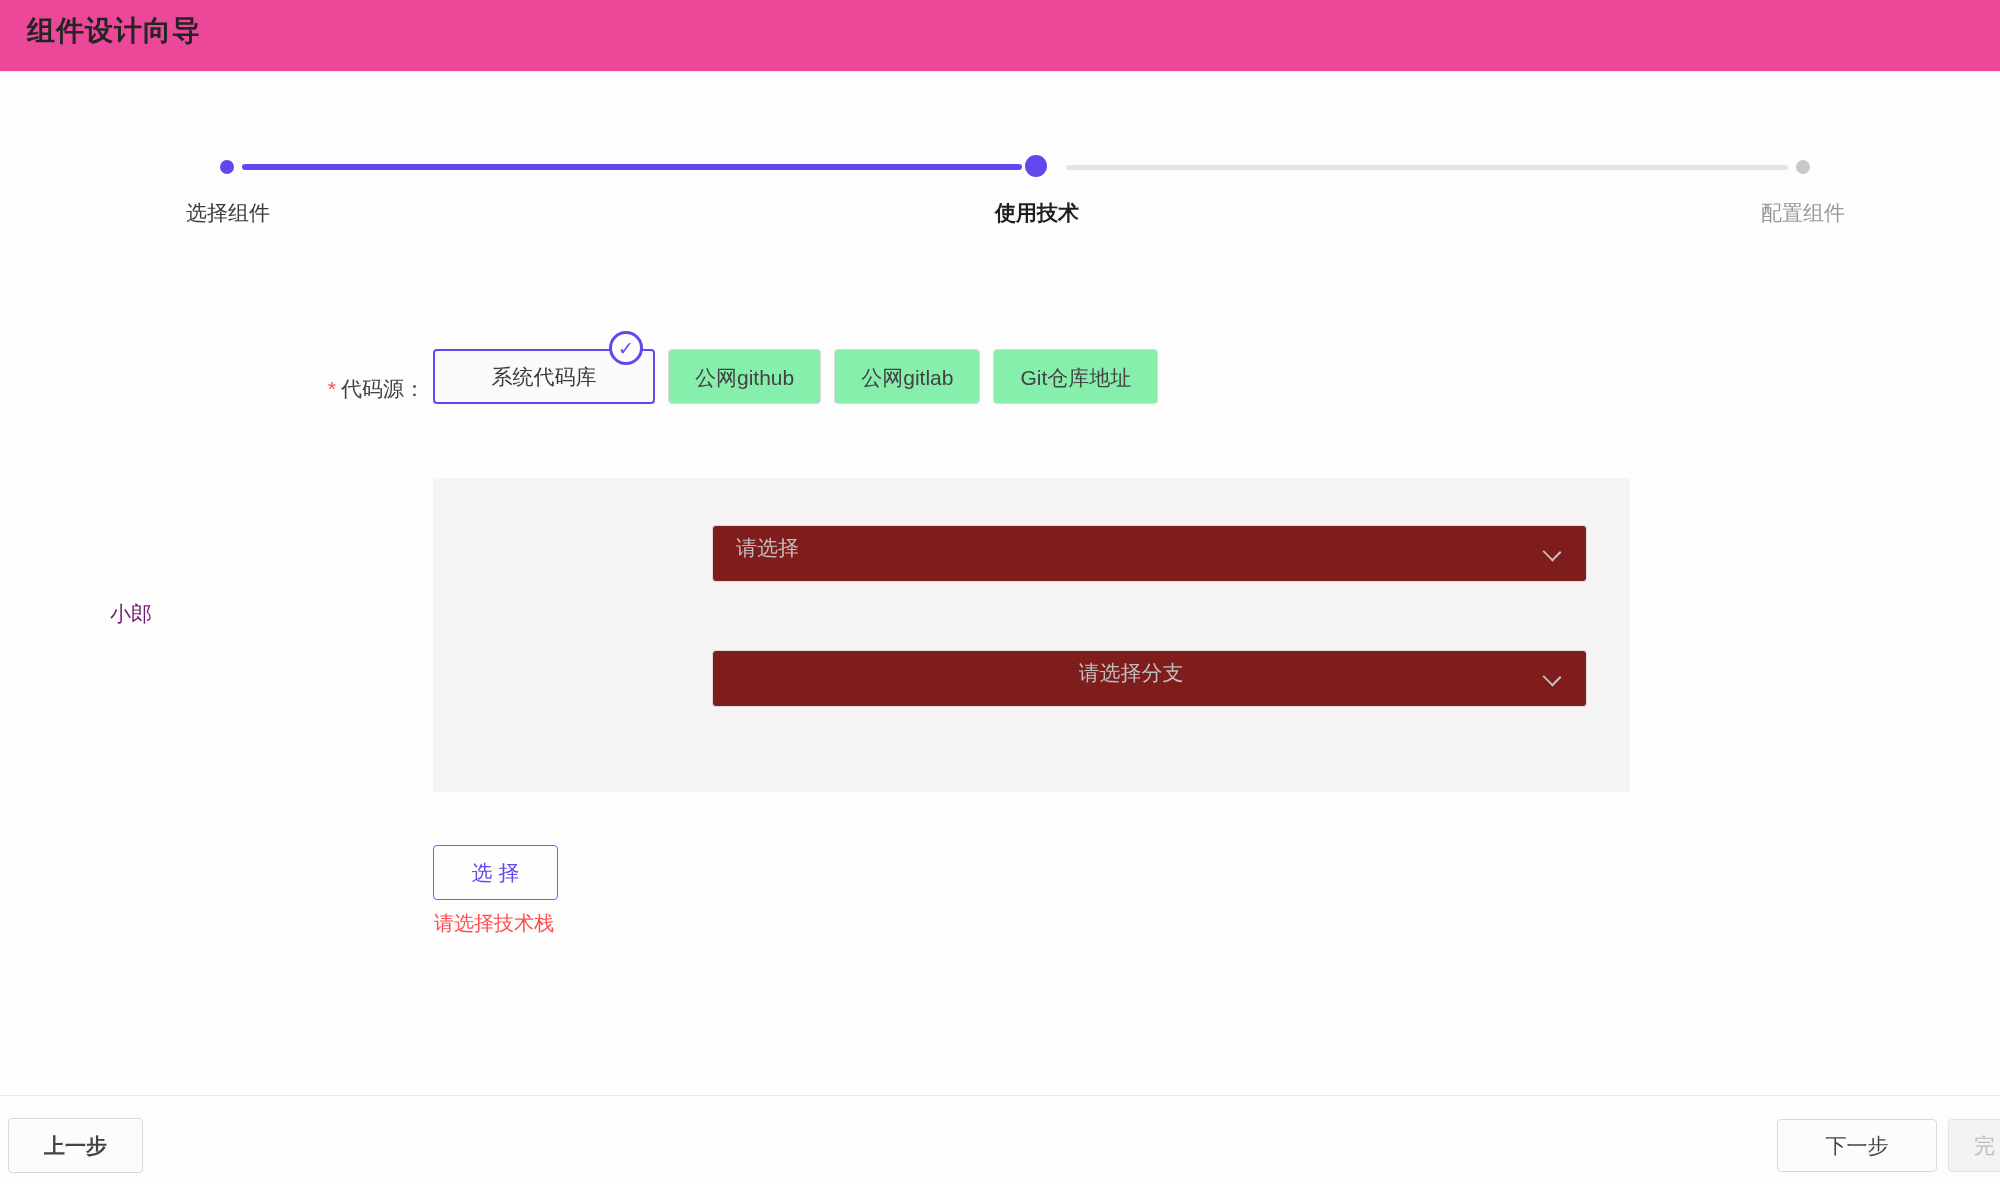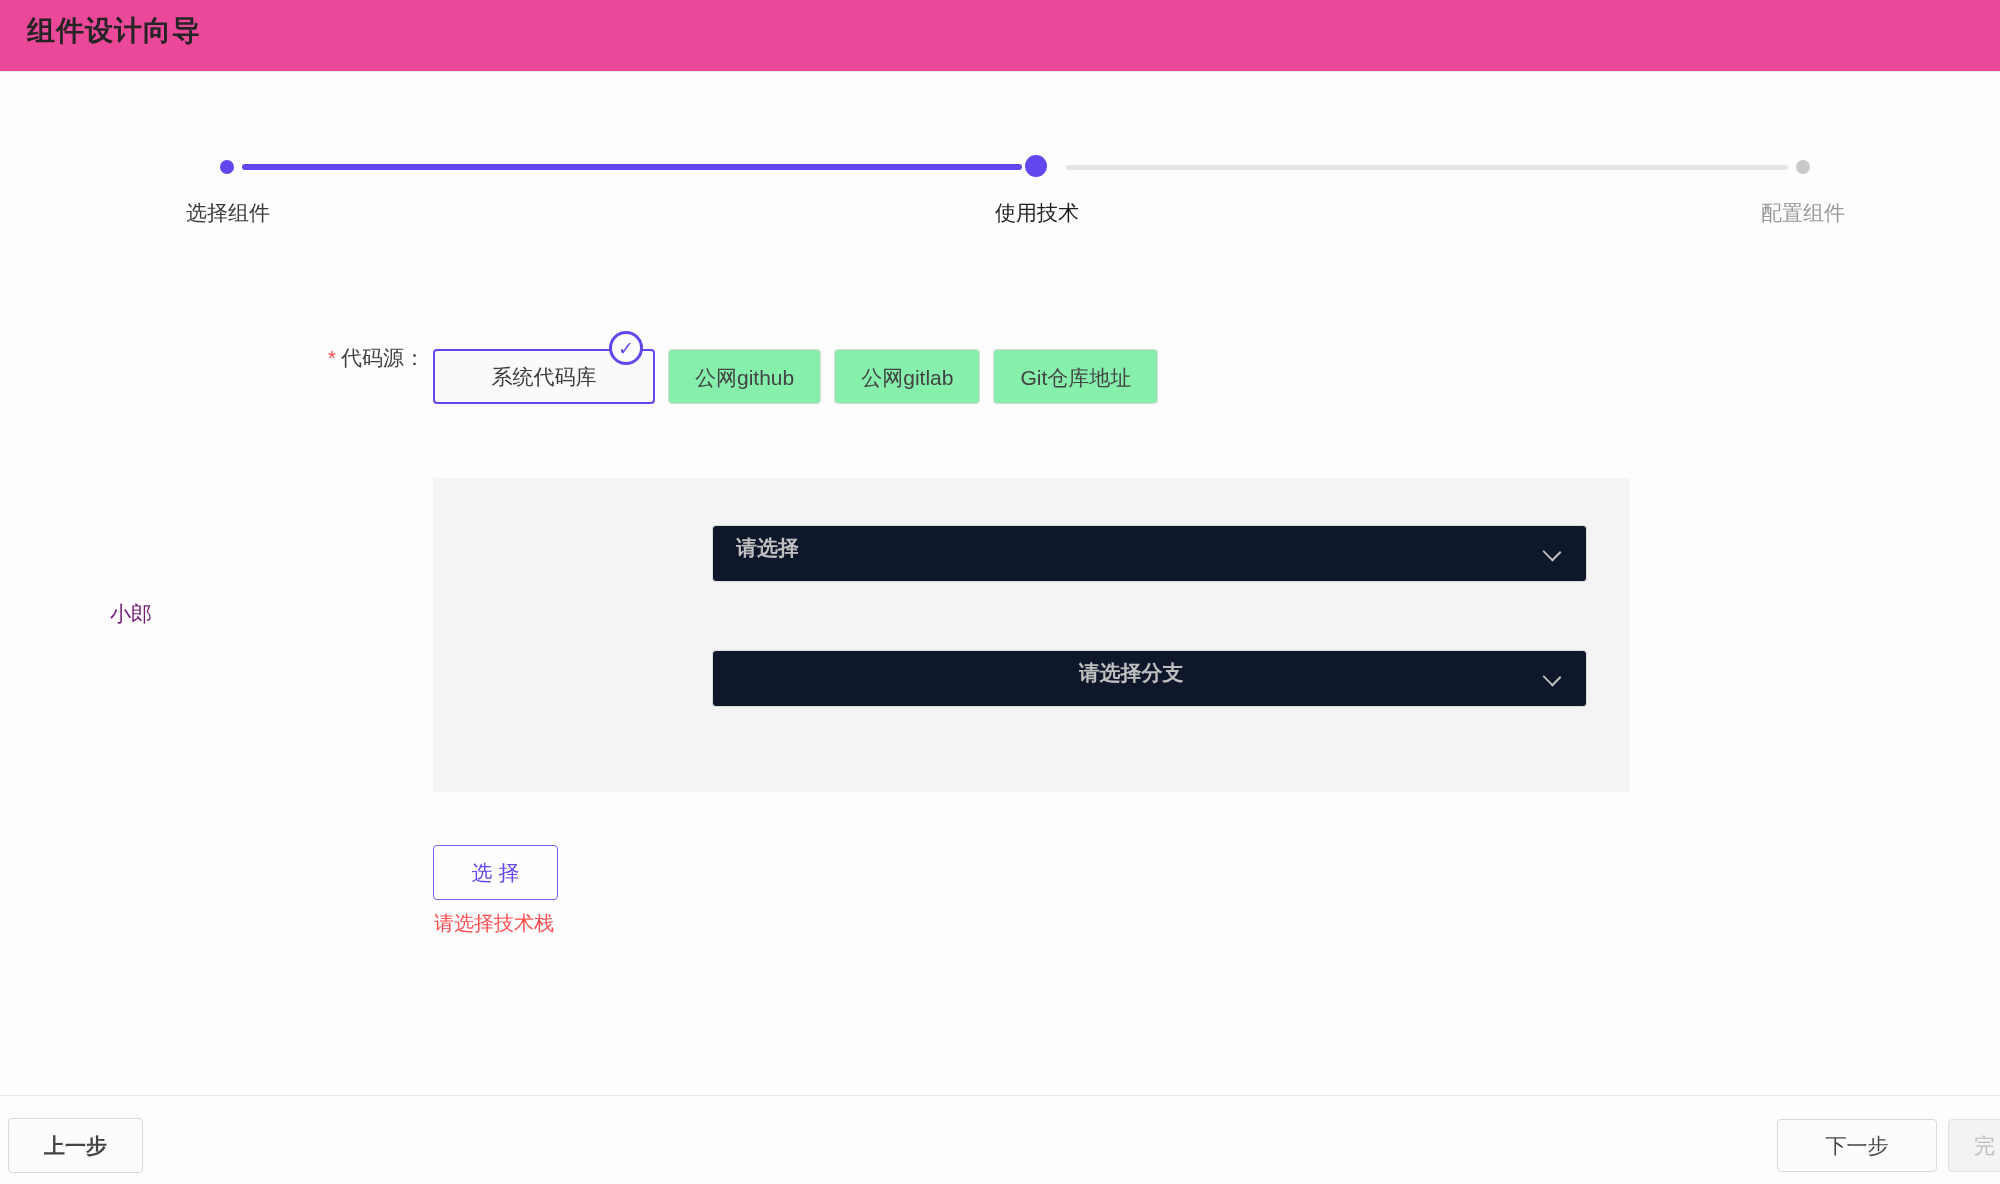--- a/index.html
+++ b/index.html
@@ -26,40 +26,40 @@
   
   .dot{position:absolute;border-radius:50%;}
   .dot-1{left:220px;top:160px;width:14px;height:14px;background:var(--accent);}
   .dot-2{left:1025px;top:155px;width:22px;height:22px;background:var(--accent);}
   .dot-3{left:1796px;top:160px;width:14px;height:14px;background:var(--dot-inactive);}
   .bar{position:absolute;border-radius:3px;}
   .bar-1{left:242px;top:164px;width:780px;height:6px;background:var(--accent);}
   .bar-2{left:1066px;top:165px;width:722px;height:5px;background:var(--bar-inactive);}
   .step-label{position:absolute;top:199px;transform:translateX(-50%);font-size:21px;white-space:nowrap;}
   .step-label.done{left:228px;color:#3a3a3a;}
-  .step-label.active{left:1037px;color:#1f1f1f;font-weight:400;}
+  .step-label.active{left:1037px;color:#1f1f1f;font-weight:700;}
   .step-label.pending{left:1803px;color:var(--text-muted);}
 
   
   .field-label{position:absolute;left:0;width:425px;text-align:right;font-size:21px;color:#404040;line-height:55px;white-space:nowrap;}
   .field-label .req{color:var(--error);margin-right:5px;font-size:21px;}
-  .label-source{top:330px;}
+  .label-source{top:361px;}
   .label-stack{top:845px;}
 
   
   .source-buttons{position:absolute;left:433px;top:349px;display:flex;gap:13px;align-items:stretch;height:55px;}
   .src-btn{height:55px;padding:14px 26px;font-size:21px;color:#434343;background:#86efac;border:1px solid var(--border-gray);border-radius:4px;cursor:pointer;font-family:inherit;white-space:nowrap;}
   .src-btn.selected{position:relative;width:222px;padding:0;border:2px solid var(--accent);background:#fafafa;color:#3a3a3a;}
   .check-badge{position:absolute;top:-20px;right:10px;width:34px;height:34px;border-radius:50%;background:var(--page-bg);border:3px solid var(--accent);display:flex;align-items:center;justify-content:center;}
   .check-badge .glyph{color:var(--accent);font-size:19px;font-weight:700;line-height:1;}
 
   
   .panel{position:absolute;left:433px;top:478px;width:1197px;height:314px;background:var(--panel-bg);}
   .repo-name{position:absolute;left:110px;top:600px;font-size:21px;color:#701a75;}
-  .select{position:absolute;left:712px;width:875px;height:57px;background:#0f172a;border:1px solid #dcdcdc;border-radius:4px;display:flex;align-items:center;padding:0 60px 12px 23px;cursor:pointer;font-weight:bold;}
+  .select{position:absolute;left:712px;width:875px;height:57px;background:#7f1d1d;border:1px solid #dcdcdc;border-radius:4px;display:flex;align-items:center;padding:0 60px 12px 23px;cursor:pointer;}
   .select-1{top:525px;}
   .select-2{top:650px;justify-content:center;}
   .select .ph{font-size:21px;color:var(--placeholder);white-space:nowrap;overflow:hidden;}
   .chevron{position:absolute;right:27px;top:19px;width:14px;height:14px;border-right:2px solid #c3c3c3;border-bottom:2px solid #c3c3c3;transform:rotate(45deg) scaleY(0.9);}
 
   
   .choose-btn{position:absolute;left:433px;top:845px;width:125px;height:55px;background:#fefefe;border:1px solid #7a5cf0;border-radius:4px;color:var(--accent);font-size:21px;cursor:pointer;font-family:inherit;white-space:nowrap;}
   .error-text{position:absolute;left:434px;top:910px;font-size:20px;color:var(--error);white-space:nowrap;}
 
   

